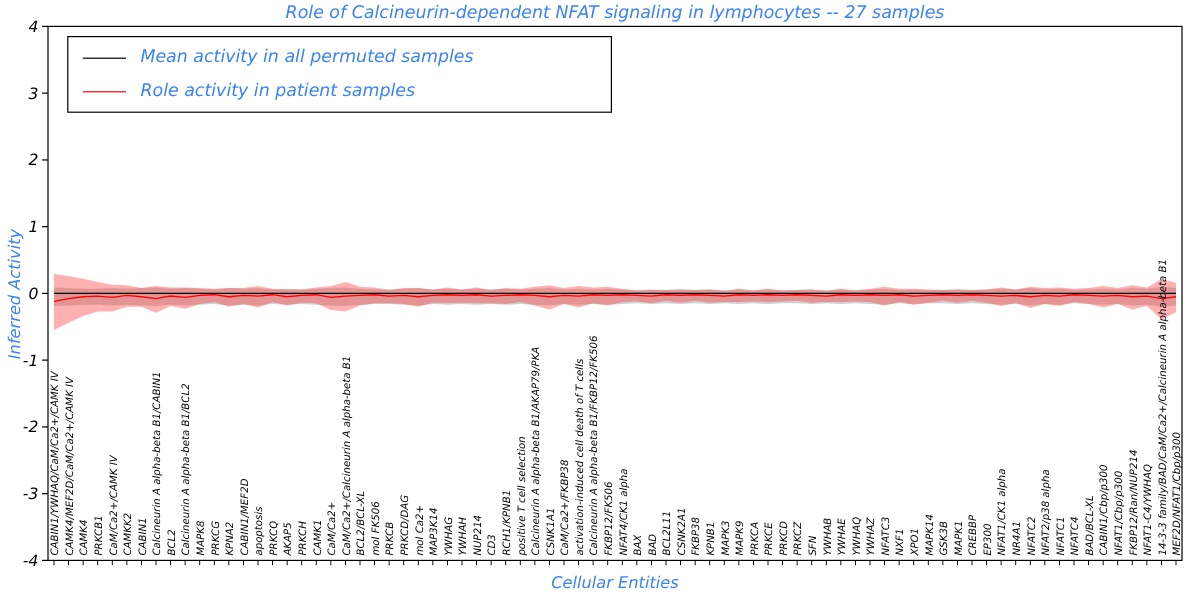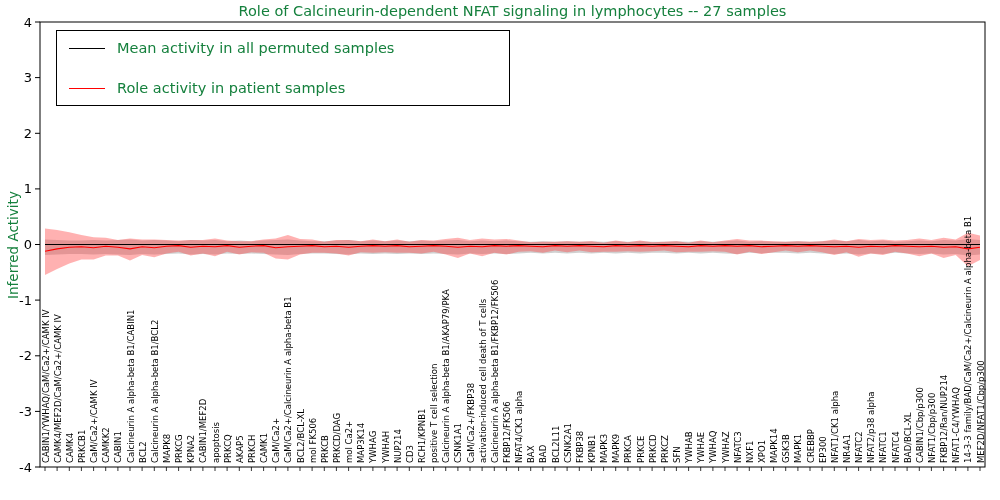--- a/index.html
+++ b/index.html
@@ -1,36 +1,37 @@
 <!DOCTYPE html>
 <html><head>
 <meta charset="utf-8">
 <style>
   html,body{margin:0;padding:0;background:#ffffff;}
   .figure{
     position:relative;width:1000px;height:500px;background:#ffffff;
-    font-family:"DejaVu Sans","Liberation Sans",sans-serif;color:#15803d;overflow:hidden;
+    font-family:"DejaVu Sans","Liberation Sans",sans-serif;color:#3b82f6;overflow:hidden;font-style:italic;
   }
   .title{position:absolute;left:40px;width:945px;top:3px;text-align:center;font-size:14.5px;}
   .ylabel{position:absolute;left:-57px;top:237px;width:140px;text-align:center;font-size:13.5px;transform:rotate(-90deg);}
   .xlabel{position:absolute;left:40px;width:945px;top:478px;text-align:center;font-size:13.5px;}
   .legend{
     position:absolute;left:56px;top:30px;width:428px;border:1px solid #000;background:#fff;
-    padding:9px 12px;display:flex;flex-direction:column;gap:24px;z-index:2;
+    padding:9px 12px;display:flex;flex-direction:column;gap:12px;z-index:2;
   }
   .legend-item{display:flex;align-items:center;font-size:14.5px;white-space:nowrap;}
   .swatch{display:inline-block;width:36px;height:0;border-top:1.6px solid #000;margin-right:12px;}
   svg#plot{position:absolute;left:0;top:0;font-family:"DejaVu Sans","Liberation Sans",sans-serif;}
 </style>
 </head>
 <body>
 
 <div class="figure">
   <div class="title">Role of Calcineurin-dependent NFAT signaling in lymphocytes -- 27 samples</div>
   <div class="ylabel">Inferred Activity</div>
+  <div class="xlabel">Cellular Entities</div>
 
   <svg id="plot" width="1000" height="500">
       <path d="M45.0,239.5 L57.1,240.1 L69.3,240.6 L81.4,240.6 L93.6,240.1 L105.7,240.6 L117.9,240.1 L130.0,239.5 L142.1,240.6 L154.3,240.1 L166.4,240.6 L178.6,241.2 L190.7,240.1 L202.9,240.6 L215.0,240.1 L227.1,241.2 L239.3,240.6 L251.4,241.2 L263.6,240.6 L275.7,240.1 L287.9,239.5 L300.0,240.6 L312.1,241.2 L324.3,241.2 L336.4,240.6 L348.6,240.1 L360.7,241.2 L372.9,240.6 L385.0,241.2 L397.1,240.6 L409.3,241.2 L421.4,240.6 L433.6,241.2 L445.7,240.6 L457.9,240.1 L470.0,241.2 L482.1,240.6 L494.3,241.2 L506.4,240.6 L518.6,241.2 L530.7,241.7 L542.9,241.2 L555.0,241.7 L567.1,241.2 L579.3,241.7 L591.4,241.2 L603.6,241.7 L615.7,241.2 L627.9,241.7 L640.0,241.2 L652.1,241.7 L664.3,241.7 L676.4,241.2 L688.6,241.7 L700.7,241.2 L712.9,241.7 L725.0,241.2 L737.1,240.6 L749.3,241.7 L761.4,241.2 L773.6,241.7 L785.7,241.7 L797.9,241.2 L810.0,241.7 L822.1,241.2 L834.3,240.6 L846.4,241.2 L858.6,240.1 L870.7,241.2 L882.9,240.6 L895.0,241.7 L907.1,241.2 L919.3,240.6 L931.4,241.2 L943.6,240.1 L955.7,240.6 L967.9,238.9 L980.0,240.1 L980.0,254.5 L967.9,255.6 L955.7,254.0 L943.6,254.5 L931.4,253.4 L919.3,254.0 L907.1,253.4 L895.0,252.8 L882.9,254.0 L870.7,253.4 L858.6,254.5 L846.4,253.4 L834.3,254.0 L822.1,253.4 L810.0,252.8 L797.9,253.4 L785.7,252.8 L773.6,252.8 L761.4,253.4 L749.3,252.8 L737.1,254.0 L725.0,253.4 L712.9,252.8 L700.7,253.4 L688.6,252.8 L676.4,253.4 L664.3,252.8 L652.1,252.8 L640.0,253.4 L627.9,252.8 L615.7,253.4 L603.6,252.8 L591.4,253.4 L579.3,252.8 L567.1,253.4 L555.0,252.8 L542.9,253.4 L530.7,252.8 L518.6,253.4 L506.4,254.0 L494.3,253.4 L482.1,254.0 L470.0,253.4 L457.9,254.5 L445.7,254.0 L433.6,253.4 L421.4,254.0 L409.3,253.4 L397.1,254.0 L385.0,253.4 L372.9,254.0 L360.7,253.4 L348.6,254.5 L336.4,254.0 L324.3,253.4 L312.1,253.4 L300.0,254.0 L287.9,255.1 L275.7,254.5 L263.6,254.0 L251.4,253.4 L239.3,254.0 L227.1,253.4 L215.0,254.5 L202.9,254.0 L190.7,254.5 L178.6,253.4 L166.4,254.0 L154.3,254.5 L142.1,254.0 L130.0,255.1 L117.9,254.5 L105.7,254.0 L93.6,254.5 L81.4,254.0 L69.3,254.0 L57.1,254.5 L45.0,255.1 Z" fill="rgba(120,120,120,0.35)" stroke="none"></path>
       <path d="M45.0,228.4 L57.1,230.0 L69.3,232.3 L81.4,235.0 L93.6,237.3 L105.7,237.8 L117.9,240.1 L130.0,238.4 L142.1,239.5 L154.3,239.5 L166.4,240.1 L178.6,240.6 L190.7,240.1 L202.9,240.1 L215.0,238.4 L227.1,240.6 L239.3,241.2 L251.4,241.2 L263.6,239.5 L275.7,238.4 L287.9,235.0 L300.0,238.9 L312.1,239.5 L324.3,241.7 L336.4,240.1 L348.6,240.1 L360.7,241.2 L372.9,239.5 L385.0,241.2 L397.1,239.5 L409.3,241.7 L421.4,240.1 L433.6,240.6 L445.7,238.9 L457.9,237.8 L470.0,240.1 L482.1,238.4 L494.3,239.5 L506.4,238.9 L518.6,240.6 L530.7,242.3 L542.9,241.7 L555.0,241.7 L567.1,241.2 L579.3,241.7 L591.4,241.2 L603.6,242.8 L615.7,240.6 L627.9,242.3 L640.0,240.6 L652.1,242.3 L664.3,241.7 L676.4,241.2 L688.6,242.8 L700.7,240.6 L712.9,242.3 L725.0,240.6 L737.1,238.9 L749.3,240.6 L761.4,240.6 L773.6,241.2 L785.7,241.7 L797.9,241.2 L810.0,241.7 L822.1,241.2 L834.3,239.5 L846.4,241.2 L858.6,238.9 L870.7,240.1 L882.9,239.5 L895.0,240.6 L907.1,240.1 L919.3,238.4 L931.4,240.1 L943.6,237.8 L955.7,239.5 L967.9,232.8 L980.0,235.6 L980.0,260.1 L967.9,266.2 L955.7,255.1 L943.6,257.9 L931.4,253.4 L919.3,256.2 L907.1,253.4 L895.0,251.7 L882.9,255.1 L870.7,253.4 L858.6,256.7 L846.4,252.3 L834.3,255.1 L822.1,252.3 L810.0,250.6 L797.9,252.3 L785.7,250.6 L773.6,252.3 L761.4,254.0 L749.3,251.7 L737.1,254.5 L725.0,251.7 L712.9,251.2 L700.7,251.7 L688.6,251.7 L676.4,252.3 L664.3,250.6 L652.1,251.2 L640.0,251.7 L627.9,251.2 L615.7,251.7 L603.6,251.7 L591.4,252.3 L579.3,250.6 L567.1,252.3 L555.0,250.6 L542.9,252.8 L530.7,251.2 L518.6,251.7 L506.4,254.5 L494.3,252.8 L482.1,256.2 L470.0,253.4 L457.9,257.9 L445.7,254.5 L433.6,251.7 L421.4,253.4 L409.3,252.8 L397.1,252.8 L385.0,252.3 L372.9,252.8 L360.7,252.3 L348.6,255.6 L336.4,253.4 L324.3,252.8 L312.1,252.8 L300.0,254.5 L287.9,259.5 L275.7,258.4 L263.6,252.8 L251.4,252.3 L239.3,254.5 L227.1,251.7 L215.0,256.2 L202.9,253.4 L190.7,255.6 L178.6,251.7 L166.4,253.4 L154.3,257.3 L142.1,255.1 L130.0,260.6 L117.9,255.6 L105.7,255.6 L93.6,259.5 L81.4,259.5 L69.3,263.4 L57.1,269.0 L45.0,275.1 Z" fill="rgba(255,60,60,0.40)" stroke="none"></path>
       <polyline points="45.0,244.5 57.1,244.5 69.3,244.5 81.4,244.5 93.6,244.5 105.7,244.5 117.9,244.5 130.0,244.5 142.1,244.5 154.3,244.5 166.4,244.5 178.6,244.5 190.7,244.5 202.9,244.5 215.0,244.5 227.1,244.5 239.3,244.5 251.4,244.5 263.6,244.5 275.7,244.5 287.9,244.5 300.0,244.5 312.1,244.5 324.3,244.5 336.4,244.5 348.6,244.5 360.7,244.5 372.9,244.5 385.0,244.5 397.1,244.5 409.3,244.5 421.4,244.5 433.6,244.5 445.7,244.5 457.9,244.5 470.0,244.5 482.1,244.5 494.3,244.5 506.4,244.5 518.6,244.5 530.7,244.5 542.9,244.5 555.0,244.5 567.1,244.5 579.3,244.5 591.4,244.5 603.6,244.5 615.7,244.5 627.9,244.5 640.0,244.5 652.1,244.5 664.3,244.5 676.4,244.5 688.6,244.5 700.7,244.5 712.9,244.5 725.0,244.5 737.1,244.5 749.3,244.5 761.4,244.5 773.6,244.5 785.7,244.5 797.9,244.5 810.0,244.5 822.1,244.5 834.3,244.5 846.4,244.5 858.6,244.5 870.7,244.5 882.9,244.5 895.0,244.5 907.1,244.5 919.3,244.5 931.4,244.5 943.6,244.5 955.7,244.5 967.9,244.5 980.0,244.5" fill="none" stroke="#000000" stroke-width="1.1"></polyline>
       <polyline points="45.0,251.2 57.1,248.9 69.3,247.3 81.4,246.7 93.6,247.8 105.7,246.2 117.9,247.3 130.0,248.9 142.1,246.7 154.3,247.8 166.4,246.2 178.6,245.6 190.7,247.3 202.9,246.2 215.0,246.7 227.1,245.6 239.3,247.3 251.4,246.2 263.6,245.6 275.7,247.8 287.9,246.7 300.0,246.2 312.1,245.6 324.3,246.7 336.4,246.2 348.6,247.3 360.7,246.2 372.9,245.6 385.0,246.2 397.1,245.6 409.3,246.7 421.4,246.2 433.6,245.6 445.7,246.2 457.9,247.3 470.0,246.2 482.1,246.7 494.3,245.6 506.4,246.2 518.6,245.6 530.7,246.2 542.9,246.7 555.0,245.6 567.1,246.2 579.3,245.6 591.4,246.2 603.6,246.7 615.7,245.6 627.9,246.2 640.0,245.6 652.1,246.2 664.3,245.6 676.4,246.2 688.6,246.7 700.7,245.6 712.9,246.2 725.0,245.6 737.1,246.2 749.3,245.6 761.4,246.7 773.6,246.2 785.7,245.6 797.9,246.2 810.0,245.6 822.1,246.2 834.3,246.7 846.4,246.2 858.6,247.3 870.7,246.2 882.9,246.7 895.0,245.6 907.1,246.2 919.3,246.7 931.4,246.2 943.6,247.3 955.7,246.7 967.9,248.9 980.0,247.3" fill="none" stroke="#ff0000" stroke-width="1.1"></polyline>
       <rect x="40" y="22" width="945" height="445" fill="none" stroke="#000" stroke-width="1"></rect>
       <line x1="35" y1="22.0" x2="40" y2="22.0" stroke="#000" stroke-width="1"></line>
       <text x="32" y="26.5" text-anchor="end" font-size="13" fill="#000">4</text>
       <line x1="35" y1="77.6" x2="40" y2="77.6" stroke="#000" stroke-width="1"></line>

